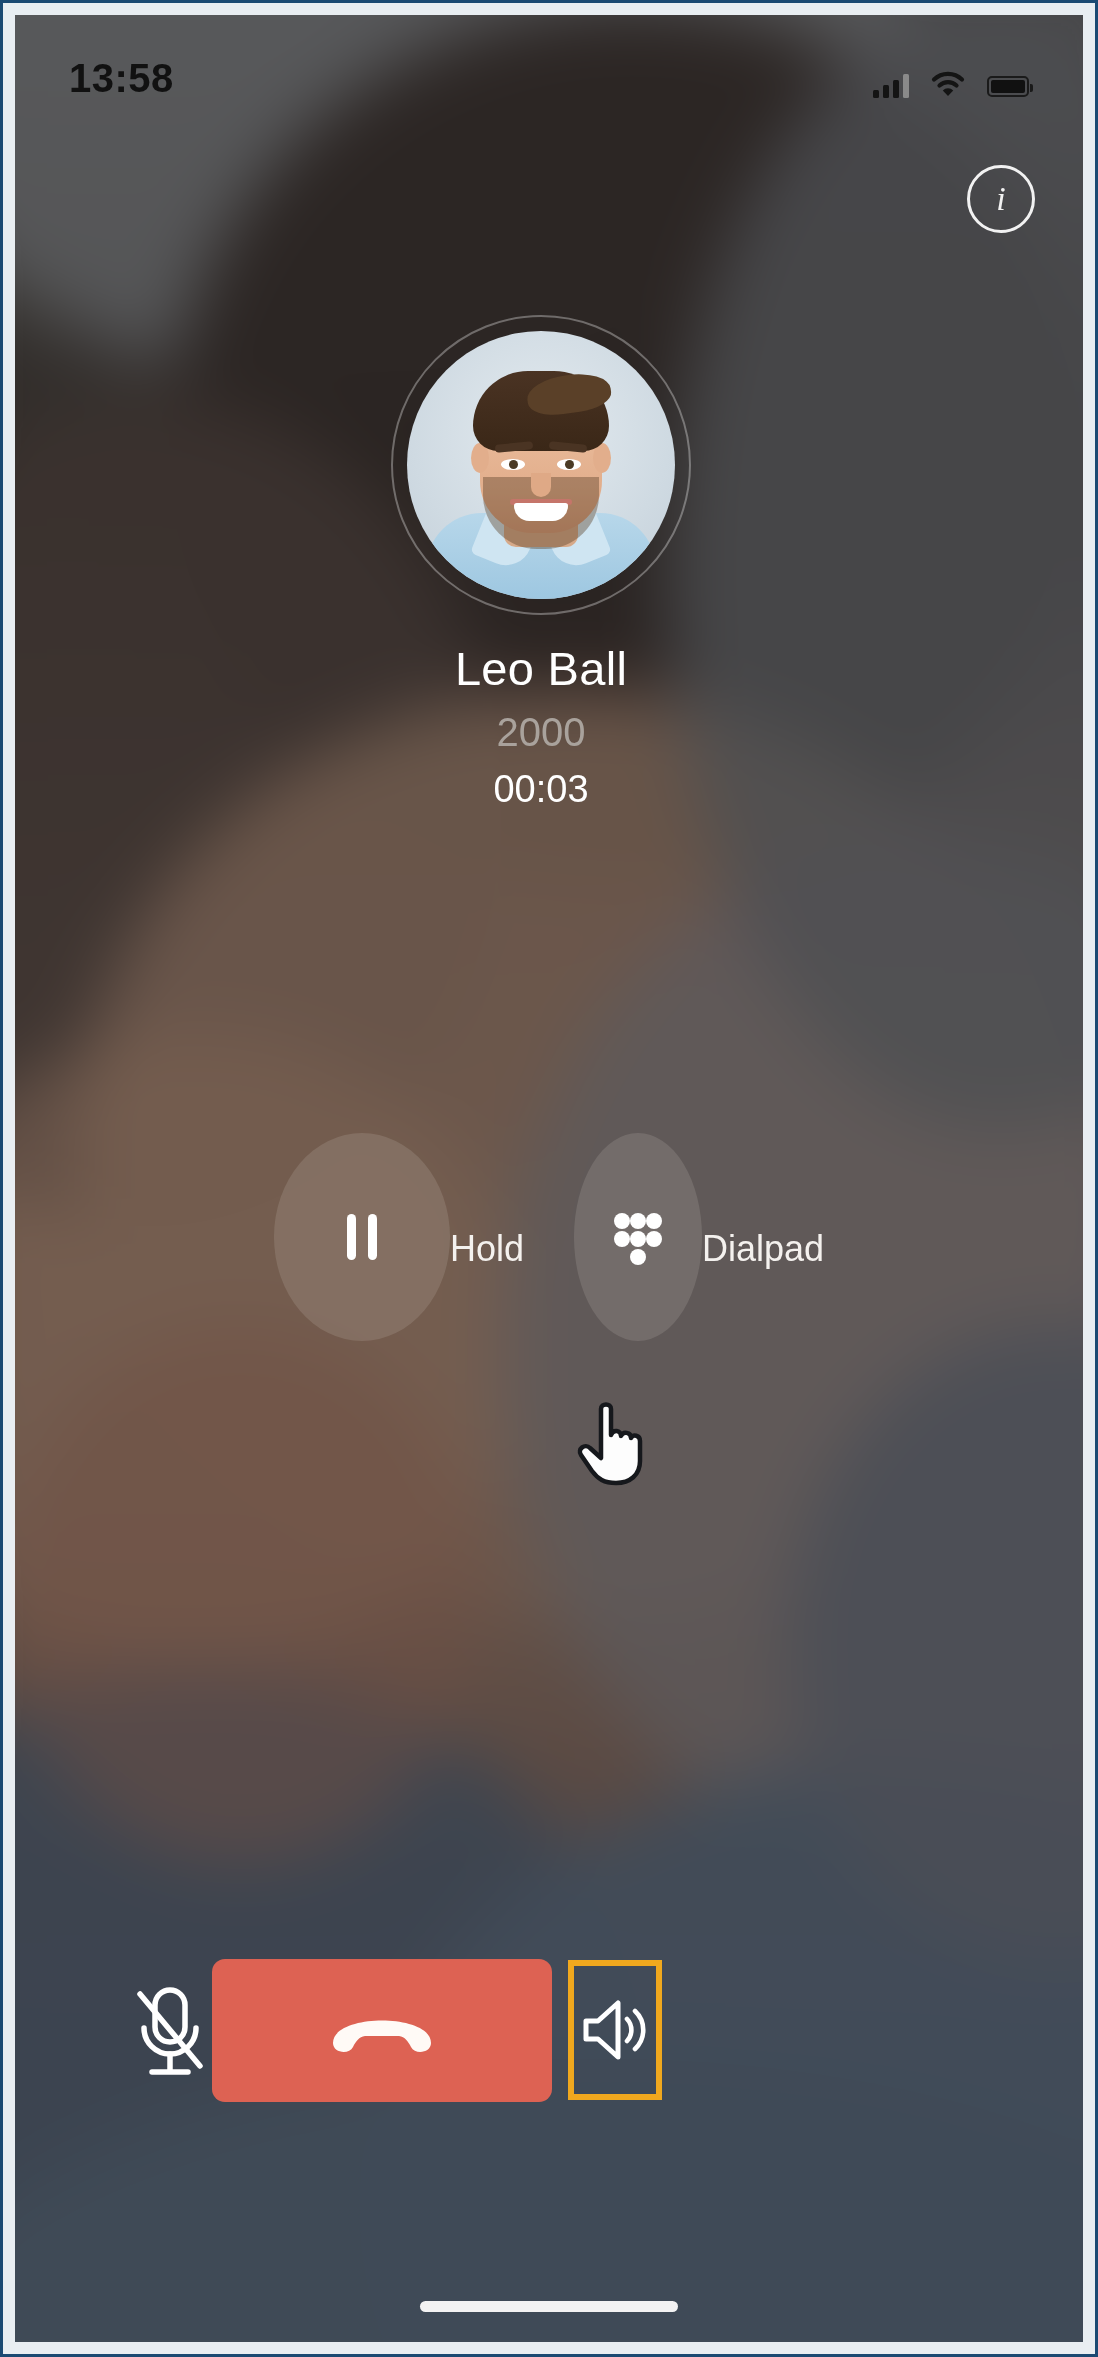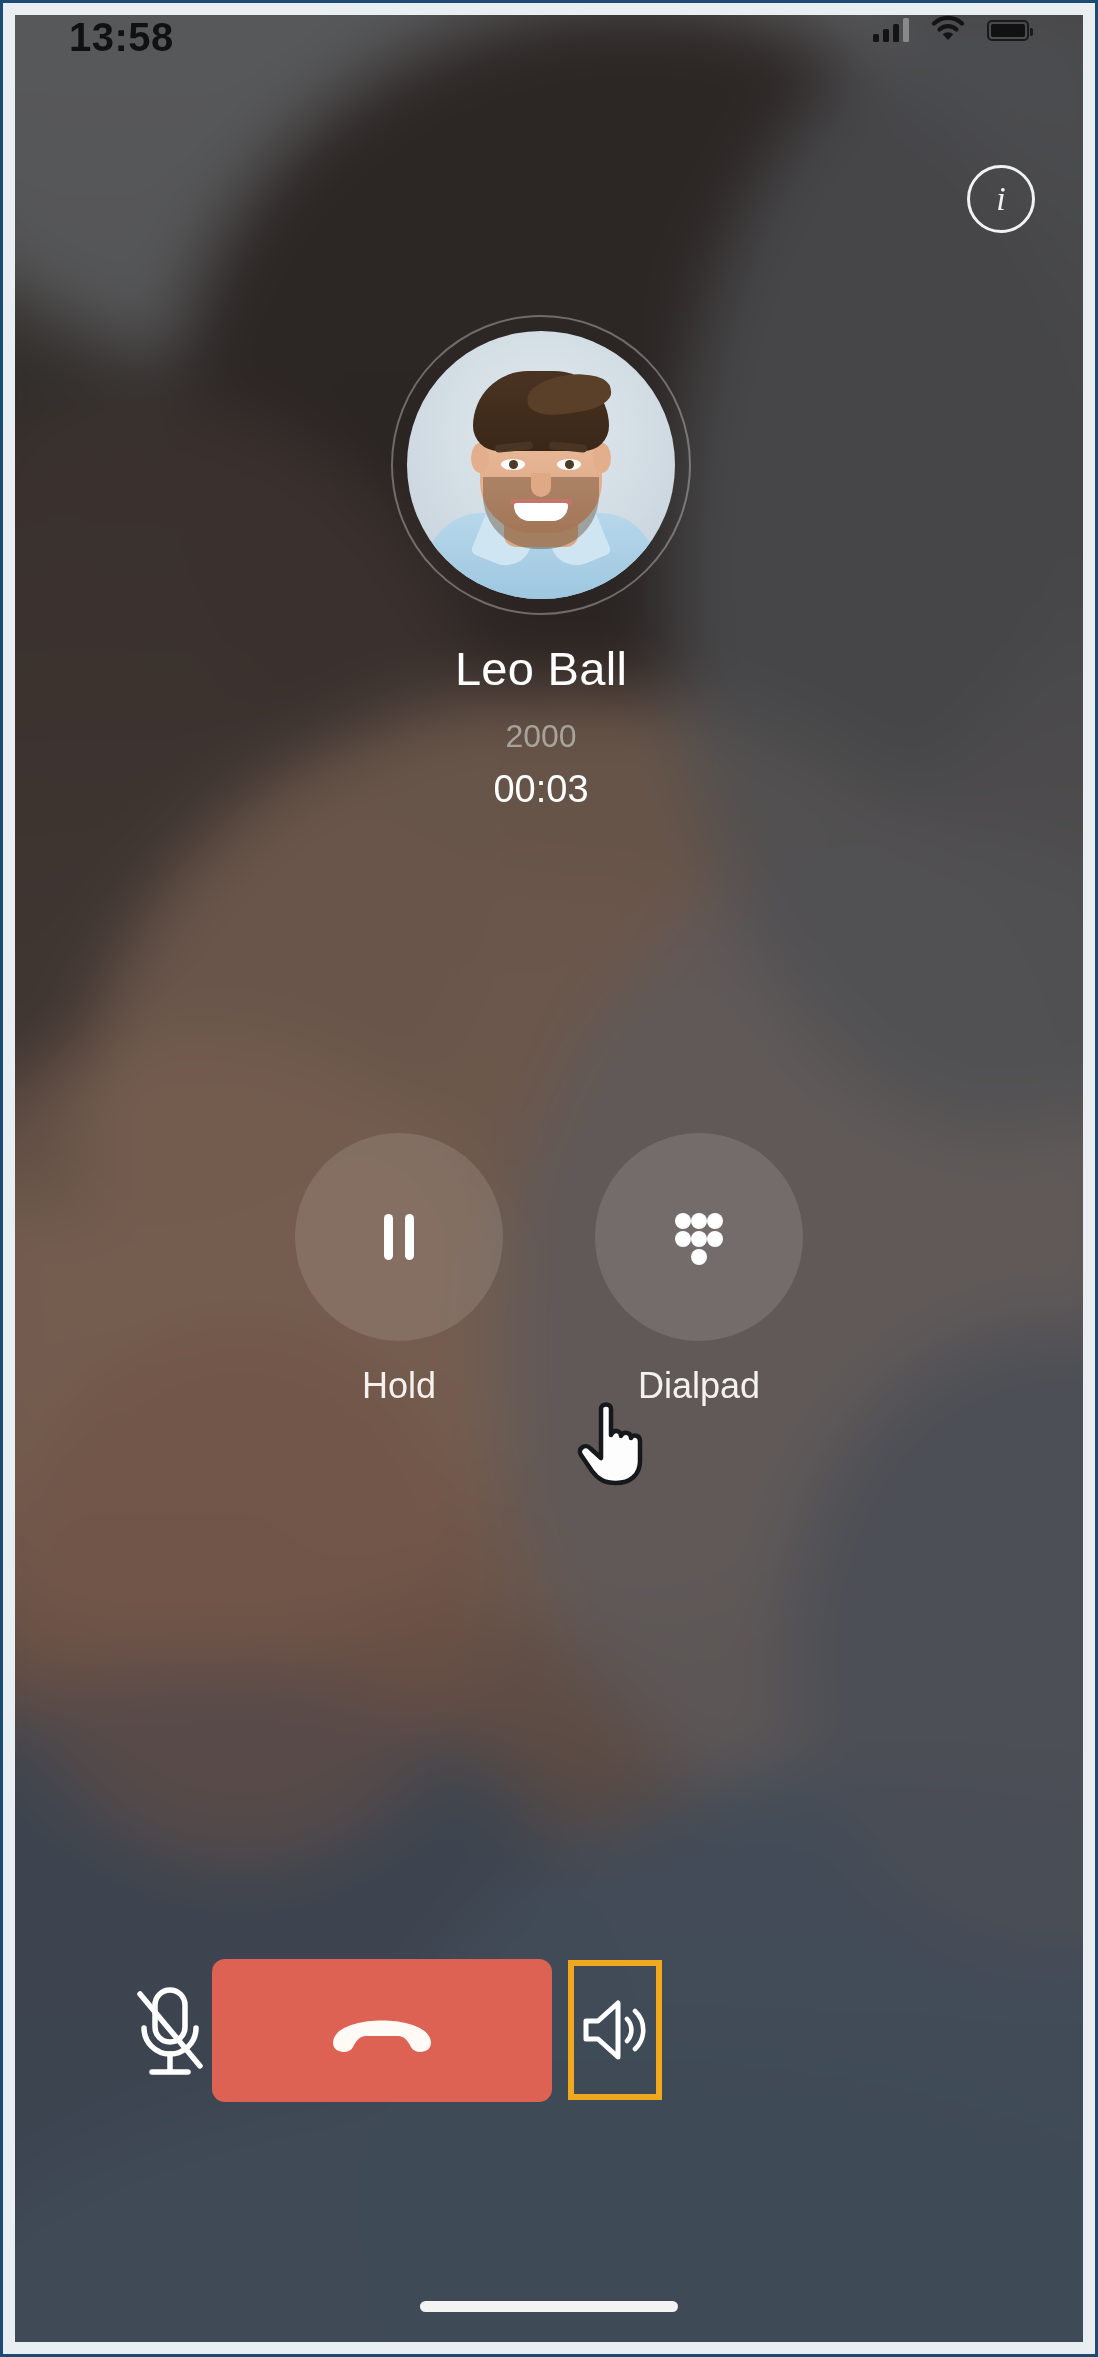--- a/index.html
+++ b/index.html
@@ -27,21 +27,21 @@
   .b6{left:46%;top:36%;width:70%;height:42%;background:#5c5a5c;opacity:.75;}
   .b7{left:60%;top:2%;width:56%;height:46%;background:#4e4f52;opacity:.8;}
   .b8{left:-16%;top:70%;width:74%;height:34%;background:#3c4450;opacity:.92;}
   .b9{left:34%;top:74%;width:86%;height:36%;background:#414c59;opacity:.95;}
   .b10{left:-6%;top:86%;width:120%;height:26%;background:#3f4a57;opacity:.98;}
   .b11{left:4%;top:56%;width:40%;height:22%;background:#6f4f44;opacity:.5;}
   .b12{left:70%;top:56%;width:46%;height:26%;background:#4a4e56;opacity:.85;}
 
   
   #statusbar{position:absolute;left:0;right:0;top:0;height:86px;
-             display:flex;align-items:flex-start;justify-content:space-between;
+             display:flex;align-items:flex-end;justify-content:space-between;
              padding:0 54px;box-sizing:border-box;}
   #clock{color:#111;font-size:40px;font-weight:bold;letter-spacing:.5px;}
   #status-icons{display:flex;align-items:center;gap:22px;}
   .bars{display:flex;align-items:flex-end;gap:4px;height:24px;}
   .bars i{display:block;width:6px;background:#141414;border-radius:1.5px;}
   .bars i:nth-child(1){height:8px;}
   .bars i:nth-child(2){height:13px;}
   .bars i:nth-child(3){height:18px;}
   .bars i:nth-child(4){height:24px;background:#8a8a8a;}
   .batt{width:42px;height:21px;border:2.5px solid #1a1a1a;border-radius:5px;
@@ -102,27 +102,27 @@
           width:20px;height:24px;background:#dfa986;border-radius:0 0 10px 10px;}
   .p-beard{position:absolute;left:50%;top:146px;transform:translateX(-50%);
            width:116px;height:72px;border-radius:0 0 54px 54px;
            background:rgba(92,66,44,.42);}
   .p-mouth{position:absolute;left:50%;top:172px;transform:translateX(-50%);
            width:54px;height:18px;background:#fff;border-radius:4px 4px 22px 22px;}
   .p-lip{position:absolute;left:50%;top:168px;transform:translateX(-50%);
          width:62px;height:6px;background:#c5756a;border-radius:4px;}
 
   #cname{margin-top:26px;color:#fff;font-size:47px;letter-spacing:.3px;}
-  #cnum{margin-top:22px;color:#a9a29c;font-size:32px;}
+  #cnum{margin-top:14px;color:#a9a29c;font-size:40px;}
   #ctimer{margin-top:13px;color:#fff;font-size:38px;}
 
   
   #actions{position:absolute;left:0;right:0;top:1118px;}
   .arow{display:flex;justify-content:center;gap:50px;margin-bottom:62px;}
-  .act{width:250px;display:flex;flex-direction:column;align-items:center;}
+  .act{width:250px;display:flex;align-items:center;}
   .act-circle{width:208px;height:208px;border-radius:50%;
               background:rgba(236,226,220,.14);
               display:flex;align-items:center;justify-content:center;}
   .act-label{margin-top:24px;color:#f4f1ee;font-size:36px;white-space:nowrap;}
   .act.disabled .act-circle{background:rgba(236,236,240,.12);}
   .act.disabled .act-label{color:#8b949c;}
   .act.disabled svg{opacity:.72;}
 
   
   #bottombar{position:absolute;left:0;right:0;top:1935px;height:180px;

